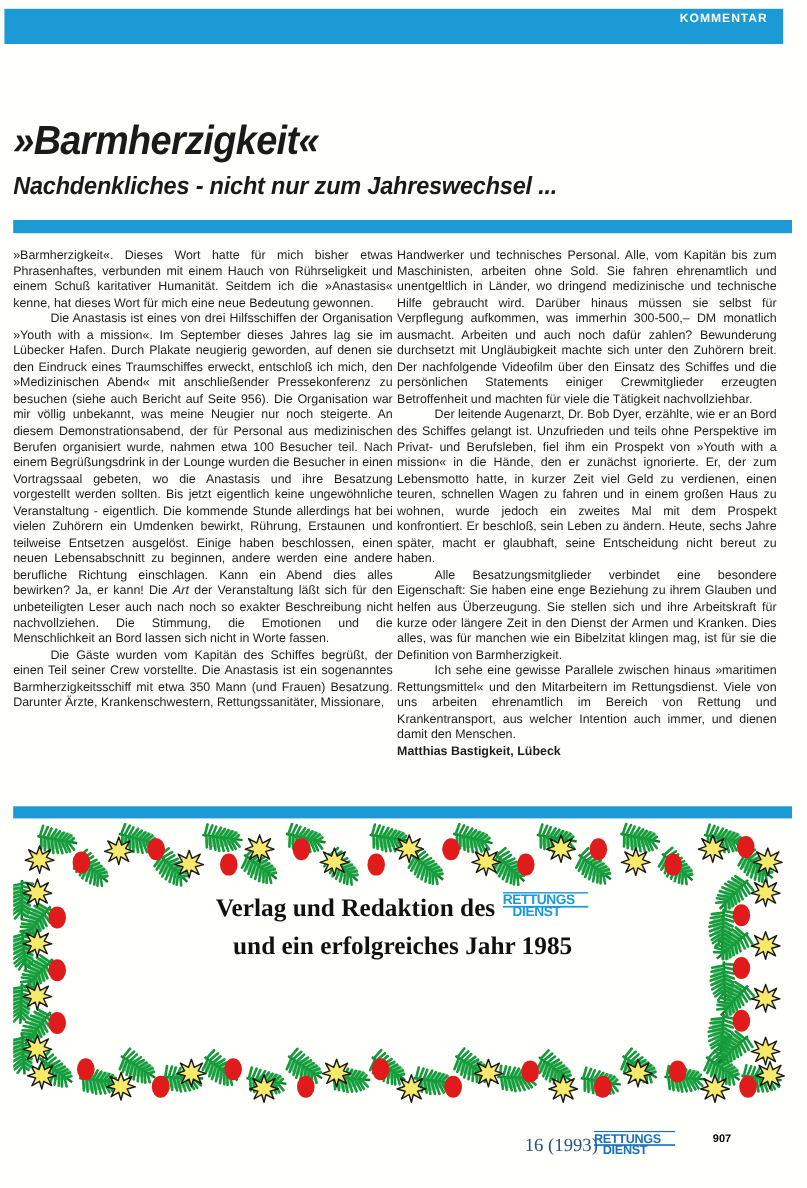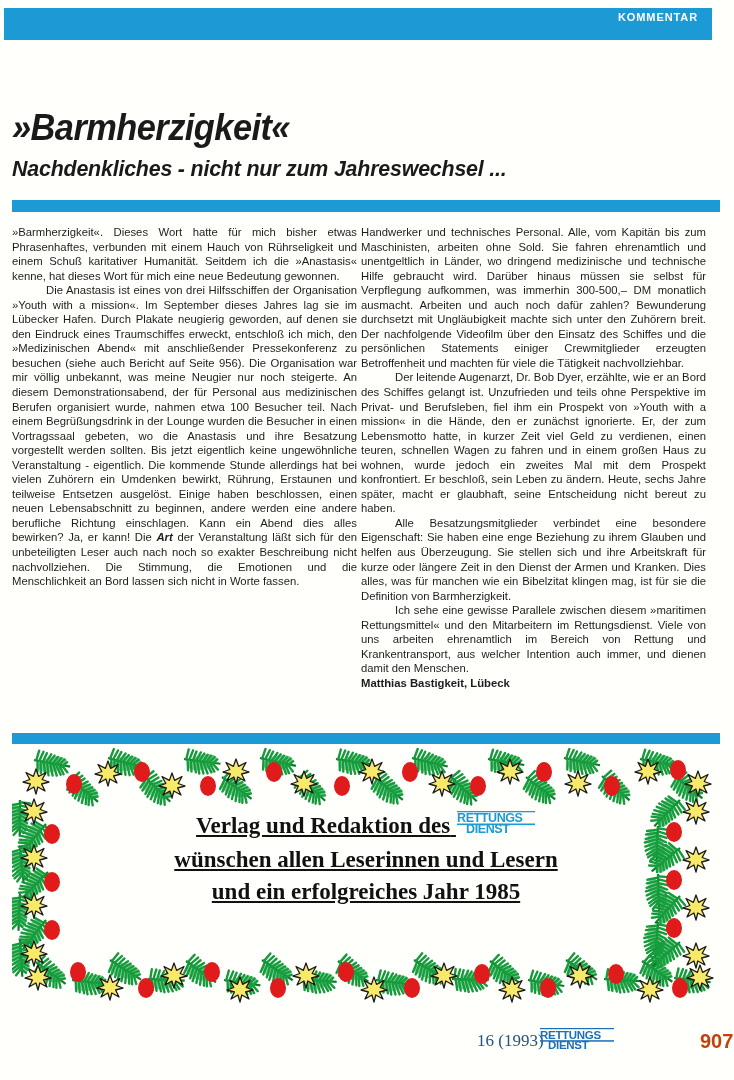--- a/index.html
+++ b/index.html
@@ -94,21 +94,20 @@
     color: #1d1d1d;
     text-align: justify;
     text-justify: inter-word;
     hyphens: manual;
   }
   .column p.indent {
     text-indent: 34px;
   }
   .column p em {
     font-style: italic;
-    font-weight: bold;
   }
   .byline {
     font-weight: bold;
     font-size: 11.3px;
     line-height: 14.55px;
     color: #1d1d1d;
     font-family: Liberation Sans, sans-serif;
   }
 
   
@@ -145,21 +144,20 @@
     width: 576px;
     text-align: center;
     font-family: "Liberation Serif", serif;
     font-weight: bold;
     font-size: 23px;
     line-height: 32px;
     color: #111111;
   }
   #greeting-text .line {
     white-space: nowrap;
-    text-decoration: underline;
   }
   .inline-logo {
     display: inline-block;
     vertical-align: -2px;
     margin: 0 1px;
   }
 
   
   #footer {
     position: absolute;
@@ -176,53 +174,54 @@
     font-size: 17px;
     color: #24527e;
   }
   #footer-logo {
     position: absolute;
     left: 528px;
     top: 0px;
   }
   #page-number {
     position: absolute;
-    left: 688px;
+    left: 636px;
     top: 2px;
     font-family: "Liberation Sans", sans-serif;
     font-weight: bold;
-    font-size: 20px;
-    color: #c2410c;
+    font-size: 10px;
+    color: #000000;
   }
 </style>
 </head>
 <body>
 
 <div id="top-bar">
   <span id="top-bar-label">KOMMENTAR</span>
 </div>
 
 <div id="headline-block">
   <h1 id="article-title">»Barmherzigkeit«</h1>
   <h2 id="article-subtitle">Nachdenkliches - nicht nur zum Jahreswechsel ...</h2>
 </div>
 <div id="rule-under-headline"></div>
 
 <div id="body-columns">
 
   <div class="column">
     <p>»Barmherzigkeit«. Dieses Wort hatte für mich bisher etwas Phrasenhaftes, verbunden mit einem Hauch von Rührseligkeit und einem Schuß karitativer Humanität. Seitdem ich die »Anastasis« kenne, hat dieses Wort für mich eine neue Bedeutung gewonnen.</p>
     <p class="indent"><span>Die Anastasis ist eines von drei Hilfsschiffen der Organisation »Youth with a mission«. Im September dieses Jahres lag sie im Lübecker Hafen. Durch Plakate neugierig geworden, auf denen sie den Eindruck eines Traumschiffes erweckt, entschloß ich mich, den »Medizinischen Abend« mit anschließender Pressekonferenz zu besuchen (siehe auch Bericht auf Seite 956). Die Organisation war mir völlig unbekannt, was meine Neugier nur noch steigerte. An diesem Demonstrationsabend, der für Personal aus medizinischen Berufen organisiert wurde, nahmen etwa 100 Besucher teil. Nach einem Begrüßungsdrink in der Lounge wurden die Besucher in einen Vortragssaal gebeten, wo die Anastasis und ihre Besatzung vorgestellt werden sollten. Bis jetzt eigentlich keine ungewöhnliche Veranstaltung - eigentlich. Die kommende Stunde allerdings hat bei vielen Zuhörern ein Umdenken bewirkt, Rührung, Erstaunen und teilweise Entsetzen ausgelöst. Einige haben beschlossen, einen neuen Lebensabschnitt zu beginnen, andere werden eine andere berufliche Richtung einschlagen. Kann ein Abend dies alles bewirken? Ja, er kann!</span> <span>Die </span><em>Art</em><span> der Veranstaltung läßt sich für den unbeteiligten Leser auch nach noch so exakter Beschreibung nicht nachvollziehen. Die Stimmung, die Emotionen und die Menschlichkeit an Bord lassen sich nicht in Worte fassen.</span></p>
+    <p class="indent">Die Gäste wurden vom Kapitän des Schiffes begrüßt, der einen Teil seiner Crew vorstellte. Die Anastasis ist ein sogenanntes Barmherzigkeitsschiff mit etwa 350 Mann (und Frauen) Besatzung. Darunter Ärzte, Krankenschwestern, Rettungssanitäter, Missionare,</p>
   </div>
 
   <div class="column">
     <p>Handwerker und technisches Personal. Alle, vom Kapitän bis zum Maschinisten, arbeiten ohne Sold. Sie fahren ehrenamtlich und unentgeltlich in Länder, wo dringend medizinische und technische Hilfe gebraucht wird. Darüber hinaus müssen sie selbst für Verpflegung aufkommen, was immerhin 300-500,– DM monatlich ausmacht. Arbeiten und auch noch dafür zahlen? Bewunderung durchsetzt mit Ungläubigkeit machte sich unter den Zuhörern breit. Der nachfolgende Videofilm über den Einsatz des Schiffes und die persönlichen Statements einiger Crewmitglieder erzeugten Betroffenheit und machten für viele die Tätigkeit nachvollziehbar.</p>
     <p class="indent">Der leitende Augenarzt, Dr. Bob Dyer, erzählte, wie er an Bord des Schiffes gelangt ist. Unzufrieden und teils ohne Perspektive im Privat- und Berufsleben, fiel ihm ein Prospekt von »Youth with a mission« in die Hände, den er zunächst ignorierte. Er, der zum Lebensmotto hatte, in kurzer Zeit viel Geld zu verdienen, einen teuren, schnellen Wagen zu fahren und in einem großen Haus zu wohnen, wurde jedoch ein zweites Mal mit dem Prospekt konfrontiert. Er beschloß, sein Leben zu ändern. Heute, sechs Jahre später, macht er glaubhaft, seine Entscheidung nicht bereut zu haben.</p>
     <p class="indent">Alle Besatzungsmitglieder verbindet eine besondere Eigenschaft: Sie haben eine enge Beziehung zu ihrem Glauben und helfen aus Überzeugung. Sie stellen sich und ihre Arbeitskraft für kurze oder längere Zeit in den Dienst der Armen und Kranken. Dies alles, was für manchen wie ein Bibelzitat klingen mag, ist für sie die Definition von Barmherzigkeit.</p>
-    <p class="indent">Ich sehe eine gewisse Parallele zwischen diesem »maritimen Rettungsmittel« und den Mitarbeitern im Rettungsdienst. Viele von uns arbeiten ehrenamtlich im Bereich von Rettung und Krankentransport, aus welcher Intention auch immer, und dienen damit den Menschen.</p>
+    <p class="indent">Ich sehe eine gewisse Parallele zwischen hinaus »maritimen Rettungsmittel« und den Mitarbeitern im Rettungsdienst. Viele von uns arbeiten ehrenamtlich im Bereich von Rettung und Krankentransport, aus welcher Intention auch immer, und dienen damit den Menschen.</p>
     <div class="byline">Matthias Bastigkeit, Lübeck</div>
   </div>
 
 </div>
 
 <div id="rule-above-greeting"></div>
 
 <div id="greeting-panel">
 
   <svg id="greeting-frame-svg" viewBox="0 0 708 262">
@@ -376,21 +375,20 @@
       <span>Verlag und Redaktion des</span>
       <span class="inline-logo">
         <svg width="78" height="24" viewBox="0 0 78 24">
           <text x="0" y="11" font-family="'Liberation Sans', sans-serif" font-size="12.5" font-weight="bold" fill="#1b9ad6" letter-spacing="-0.4">RETTUNGS</text>
           <text x="9" y="22" font-family="'Liberation Sans', sans-serif" font-size="12.5" font-weight="bold" fill="#1b9ad6" letter-spacing="-0.4">DIENST</text>
           <rect x="0" y="12.5" width="78" height="1.6" fill="#1b9ad6"></rect>
           <rect x="0" y="0" width="78" height="1.3" fill="#1b9ad6"></rect>
         </svg>
       </span>
     </div>
-    <div class="line">wünschen allen Leserinnen und Lesern</div>
     <div class="line">und ein erfolgreiches Jahr 1985</div>
   </div>
 </div>
 
 <div id="footer">
   <span id="footer-issue">16 (1993)</span>
   <span id="footer-logo">
     <svg width="74" height="23" viewBox="0 0 74 23">
       <text x="0" y="11" font-family="'Liberation Sans', sans-serif" font-size="11.5" font-weight="bold" fill="#1b6fb8" letter-spacing="-0.3">RETTUNGS</text>
       <text x="8" y="21" font-family="'Liberation Sans', sans-serif" font-size="11.5" font-weight="bold" fill="#1b6fb8" letter-spacing="-0.3">DIENST</text>

